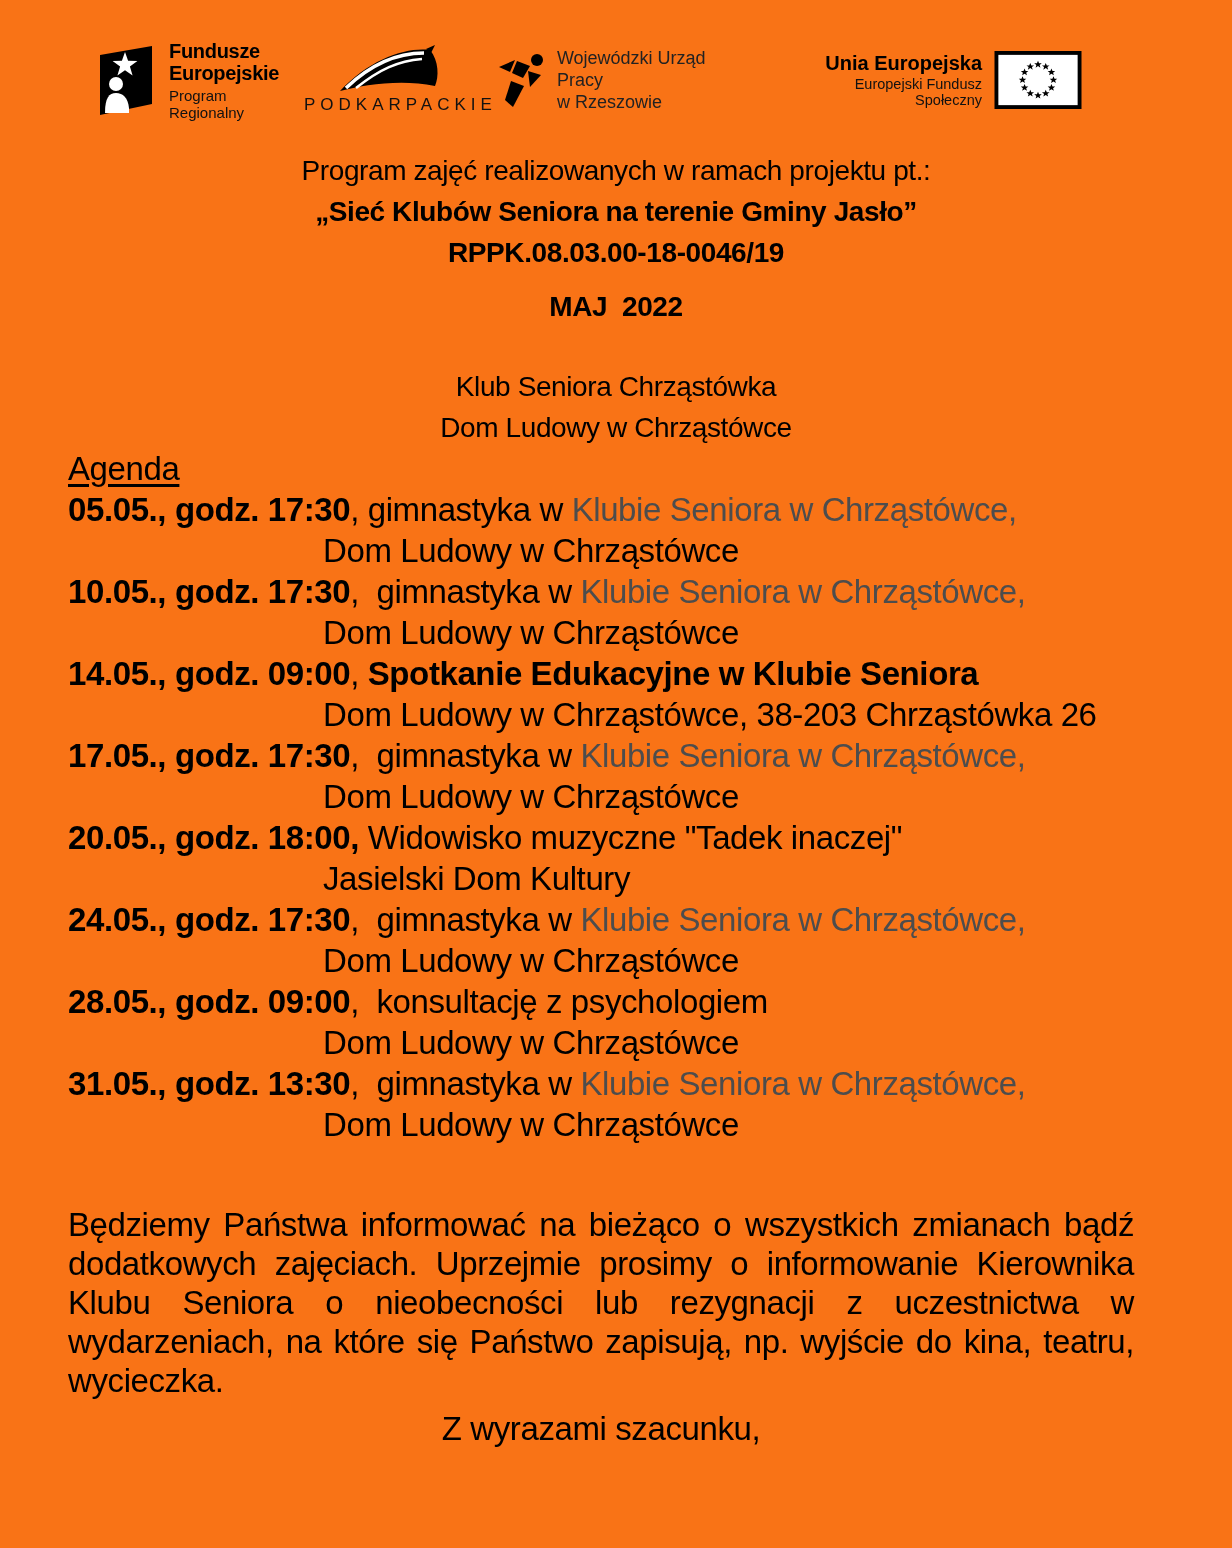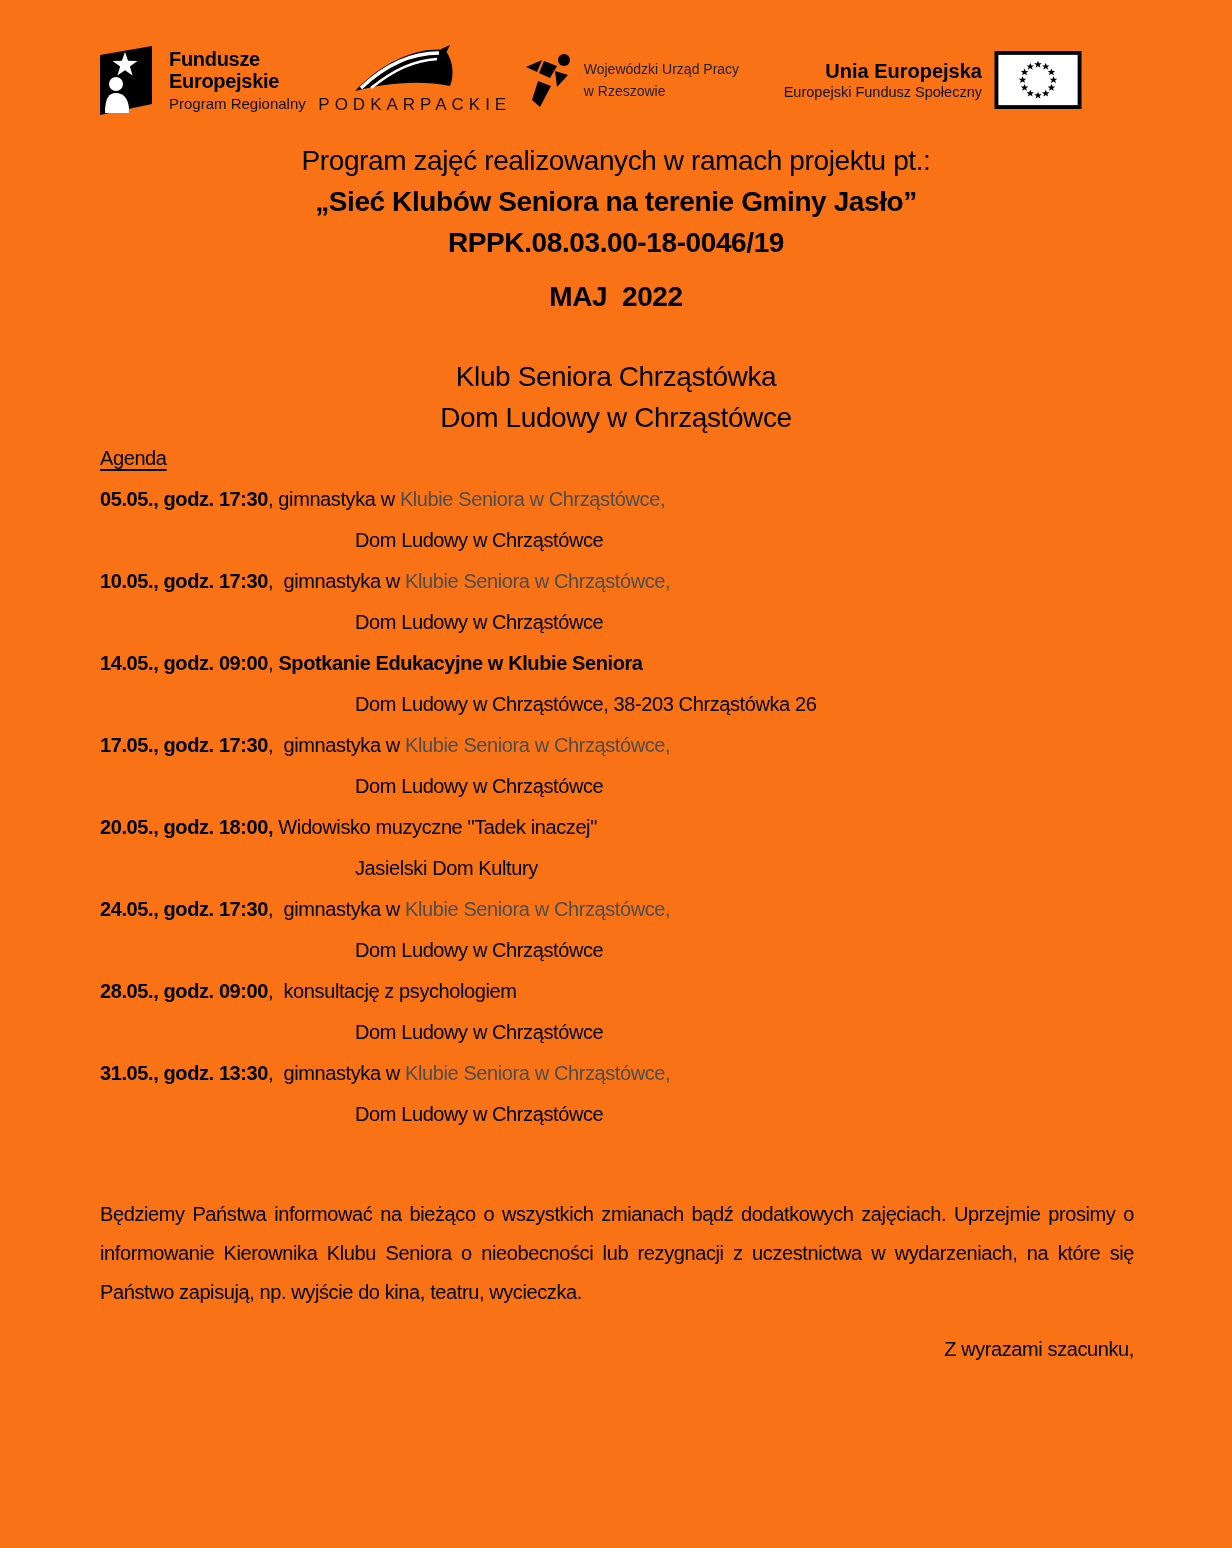--- a/index.html
+++ b/index.html
@@ -16,42 +16,42 @@
     display:flex;align-items:center;justify-content:space-between;
     padding:42px 150px 0 95px;height:76px;
   }
   .logo{display:flex;align-items:center;}
   .logo svg{flex:0 0 auto;}
   .fe-text{margin-left:12px;}
   .fe-title{font-weight:700;font-size:20px;line-height:22px;letter-spacing:-0.3px;}
   .fe-sub{font-size:15px;margin-top:3px;color:#111;}
   .logo-pk{flex-direction:column;}
   .pk-label{font-size:17px;letter-spacing:5px;margin-top:2px;color:#111;}
-  .wup-text{margin-left:8px;font-size:14px;line-height:22px;color:#222;}
+  .wup-text{margin-left:8px;font-size:18px;line-height:22px;color:#222;}
   .eu-text{text-align:right;margin-right:12px;}
   .eu-title{font-weight:700;font-size:20px;line-height:22px;}
   .eu-sub{font-size:14.5px;margin-top:2px;color:#111;padding-left:32px;}
 
   
-  .title-block{margin-top:22px;text-align:center;font-size:28px;line-height:41px;letter-spacing:-0.4px;}
+  .title-block{margin-top:32px;text-align:center;font-size:28px;line-height:41px;letter-spacing:-0.4px;}
   .b{font-weight:700;}
   .month-line{margin-top:13px;white-space:pre-wrap;}
   .venue{margin-top:39px;text-align:center;font-size:28px;line-height:41px;letter-spacing:-0.4px;}
 
   
-  .content{padding:0 98px 0 100px;font-size:20px;line-height:41px;letter-spacing:-0.4px;}
+  .content{padding:0 98px 0 68px;font-size:33px;line-height:41px;letter-spacing:-0.4px;}
   .agenda-heading{line-height:41px;}
   .agenda-heading .u{text-decoration:underline;text-underline-offset:4px;}
   .event-line span{white-space:pre-wrap;}
   .muted{color:#4d4d4d;}
   .event-location{padding-left:255px;white-space:pre-wrap;}
 
   
   .note{margin:0;margin-top:60px;text-align:justify;line-height:39px;}
-  .sig{text-align:right;line-height:42px;margin-top:16px;}
+  .sig{text-align:center;line-height:42px;margin-top:8px;}
 </style>
 </head>
 <body>
 
 <div class="page">
 
   <header class="logos">
 
     <div class="logo">
       <svg width="62" height="72" viewBox="0 0 62 72">

